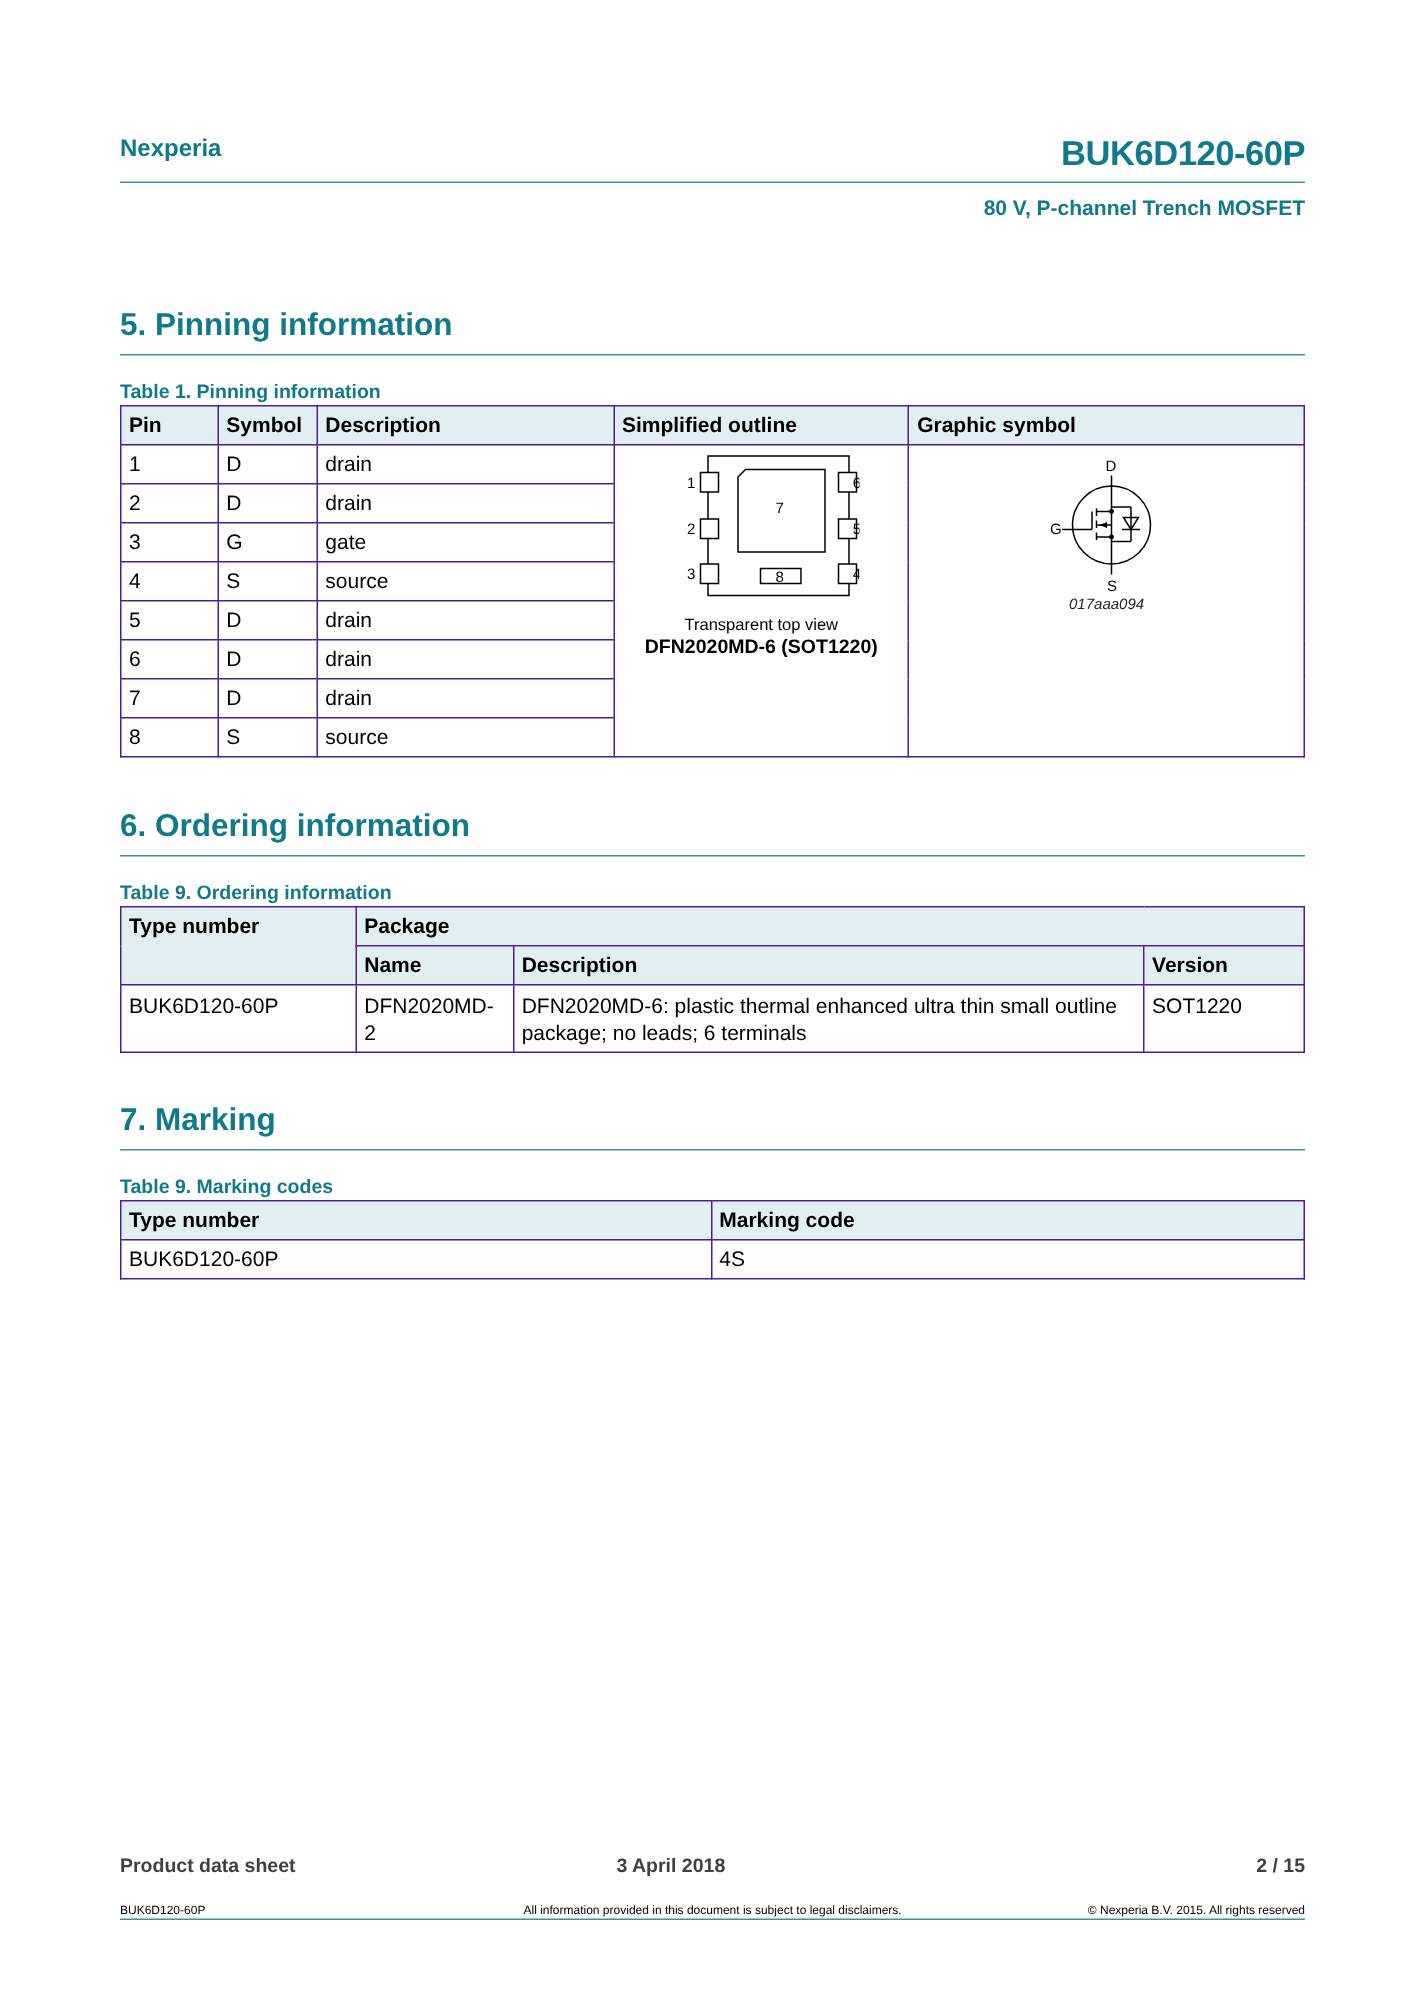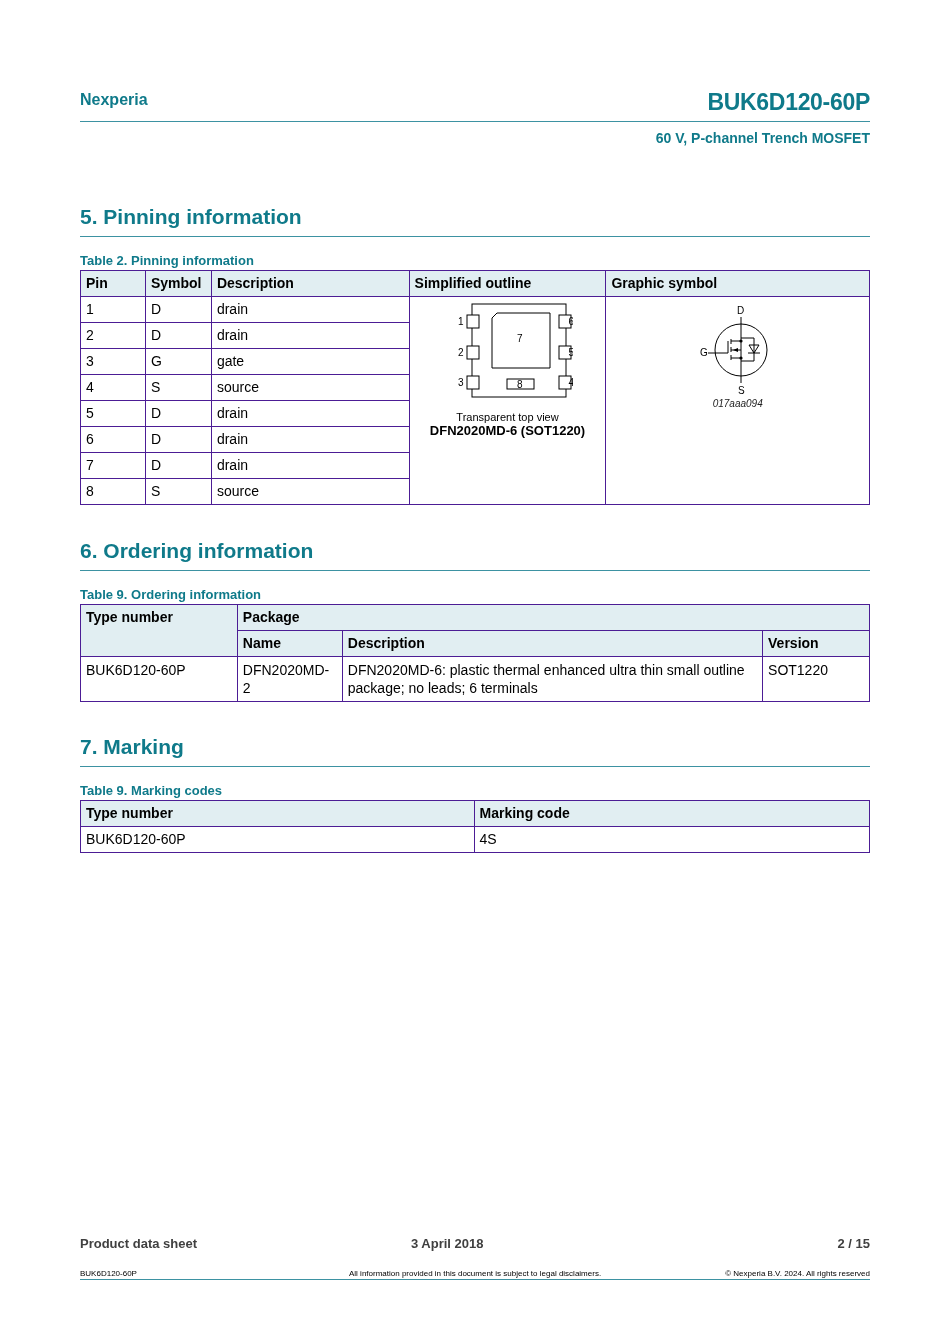--- a/index.html
+++ b/index.html
@@ -37,25 +37,25 @@
   .footer-small { top: 1269px; font-size: 8px; }
   .footer-rule { left: 80px; width: 790px; top: 1279px; height: 1px; background: #3d92a2; }
   .footer-big { top: 1236px; font-size: 13px; font-weight: bold; color: #404040; }
 </style>
 </head>
 <body>
 
 <div class="abs brand">Nexperia</div>
 <div class="abs doc-title">BUK6D120-60P</div>
 <div class="abs header-rule"></div>
-<div class="abs subtitle">60 V, P-channel Trench MOSFET</div>
+<div class="abs subtitle">80 V, P-channel Trench MOSFET</div>
 
 <div class="abs section-title" style="top:205px;">5.  Pinning information</div>
 <div class="abs section-rule" style="top:236px;"></div>
-<div class="abs table-caption" style="top:253px;">Table 2. Pinning information</div>
+<div class="abs table-caption" style="top:253px;">Table 1. Pinning information</div>
 
 <table class="abs t2">
   <colgroup>
     <col style="width:65px">
       <col style="width:66px">
       <col style="width:198px">
       <col style="width:197px">
       <col style="width:264px">
   </colgroup>
   <tbody>
@@ -212,17 +212,17 @@
   </tr>
   <tr>
     <td>BUK6D120-60P</td>
     <td>4S</td>
   </tr>
 </tbody>
   </table>
 
 <div class="abs footer-small" style="left:80px;">BUK6D120-60P</div>
 <div class="abs footer-small" style="left:349px;">All information provided in this document is subject to legal disclaimers.</div>
-<div class="abs footer-small" style="right:80px;">© Nexperia B.V. 2024. All rights reserved</div>
+<div class="abs footer-small" style="right:80px;">© Nexperia B.V. 2015. All rights reserved</div>
 <div class="abs footer-rule"></div>
 <div class="abs footer-big" style="left:80px;">Product data sheet</div>
 <div class="abs footer-big" style="left:411px;">3 April 2018</div>
 <div class="abs footer-big" style="right:80px;">2 / 15</div>
 
 </body></html>

